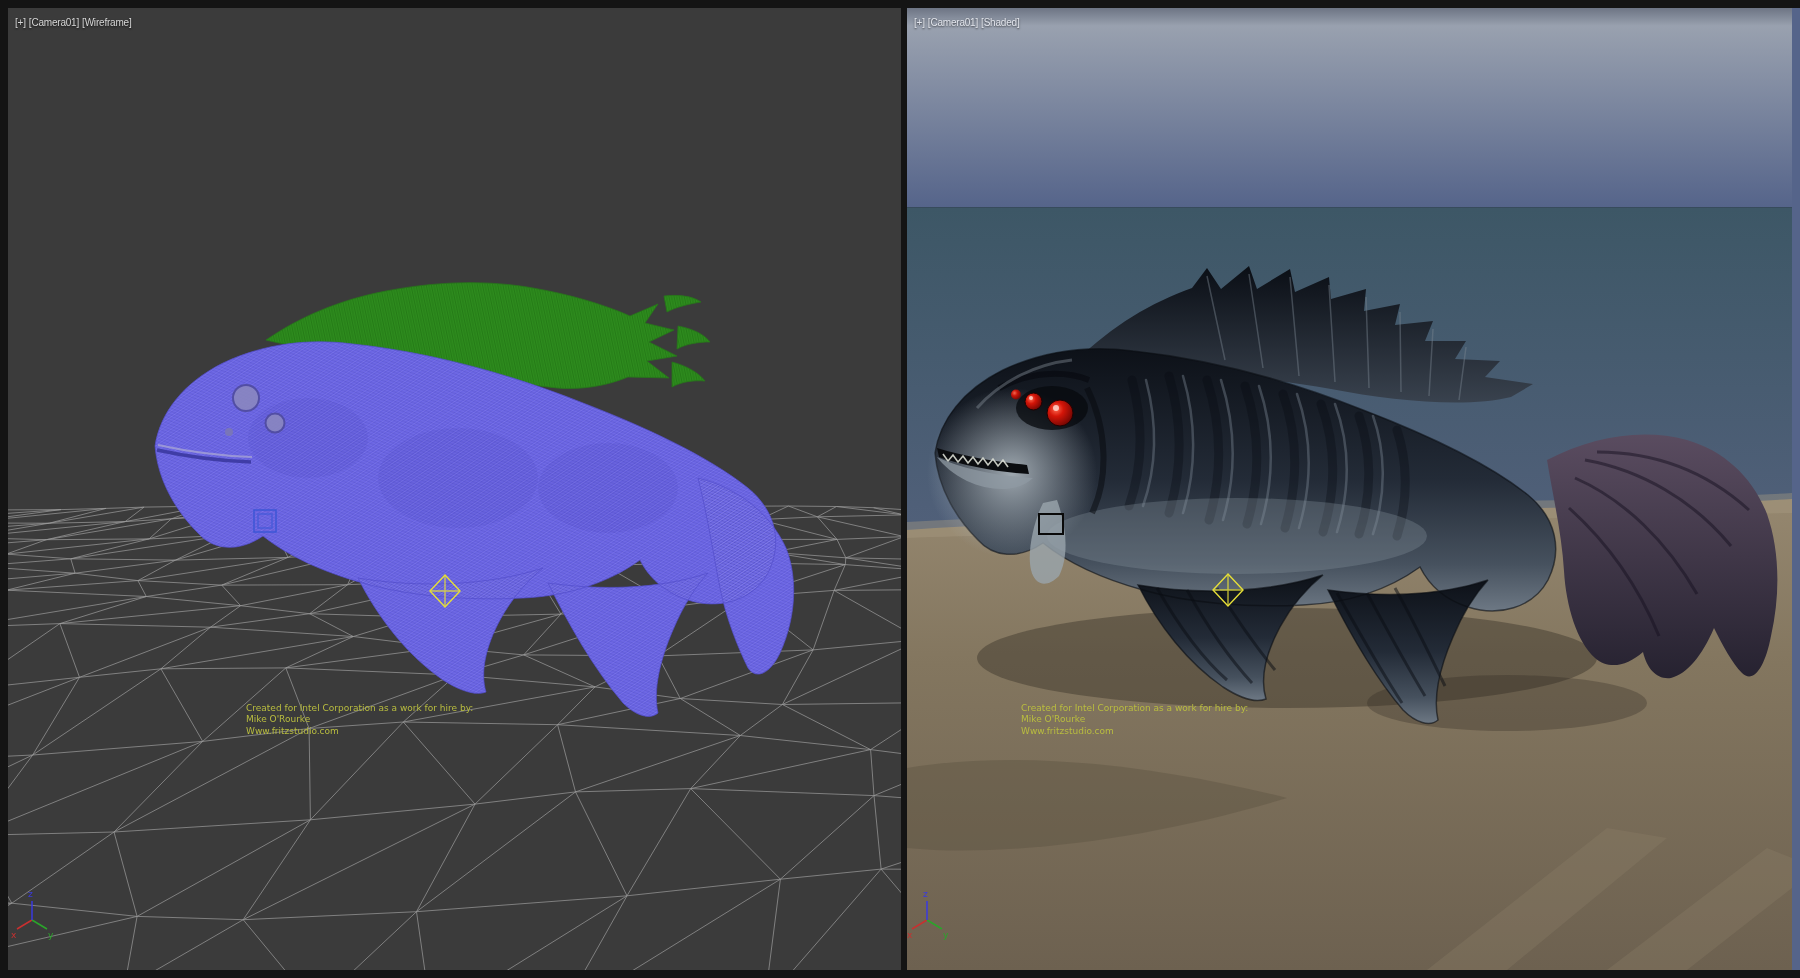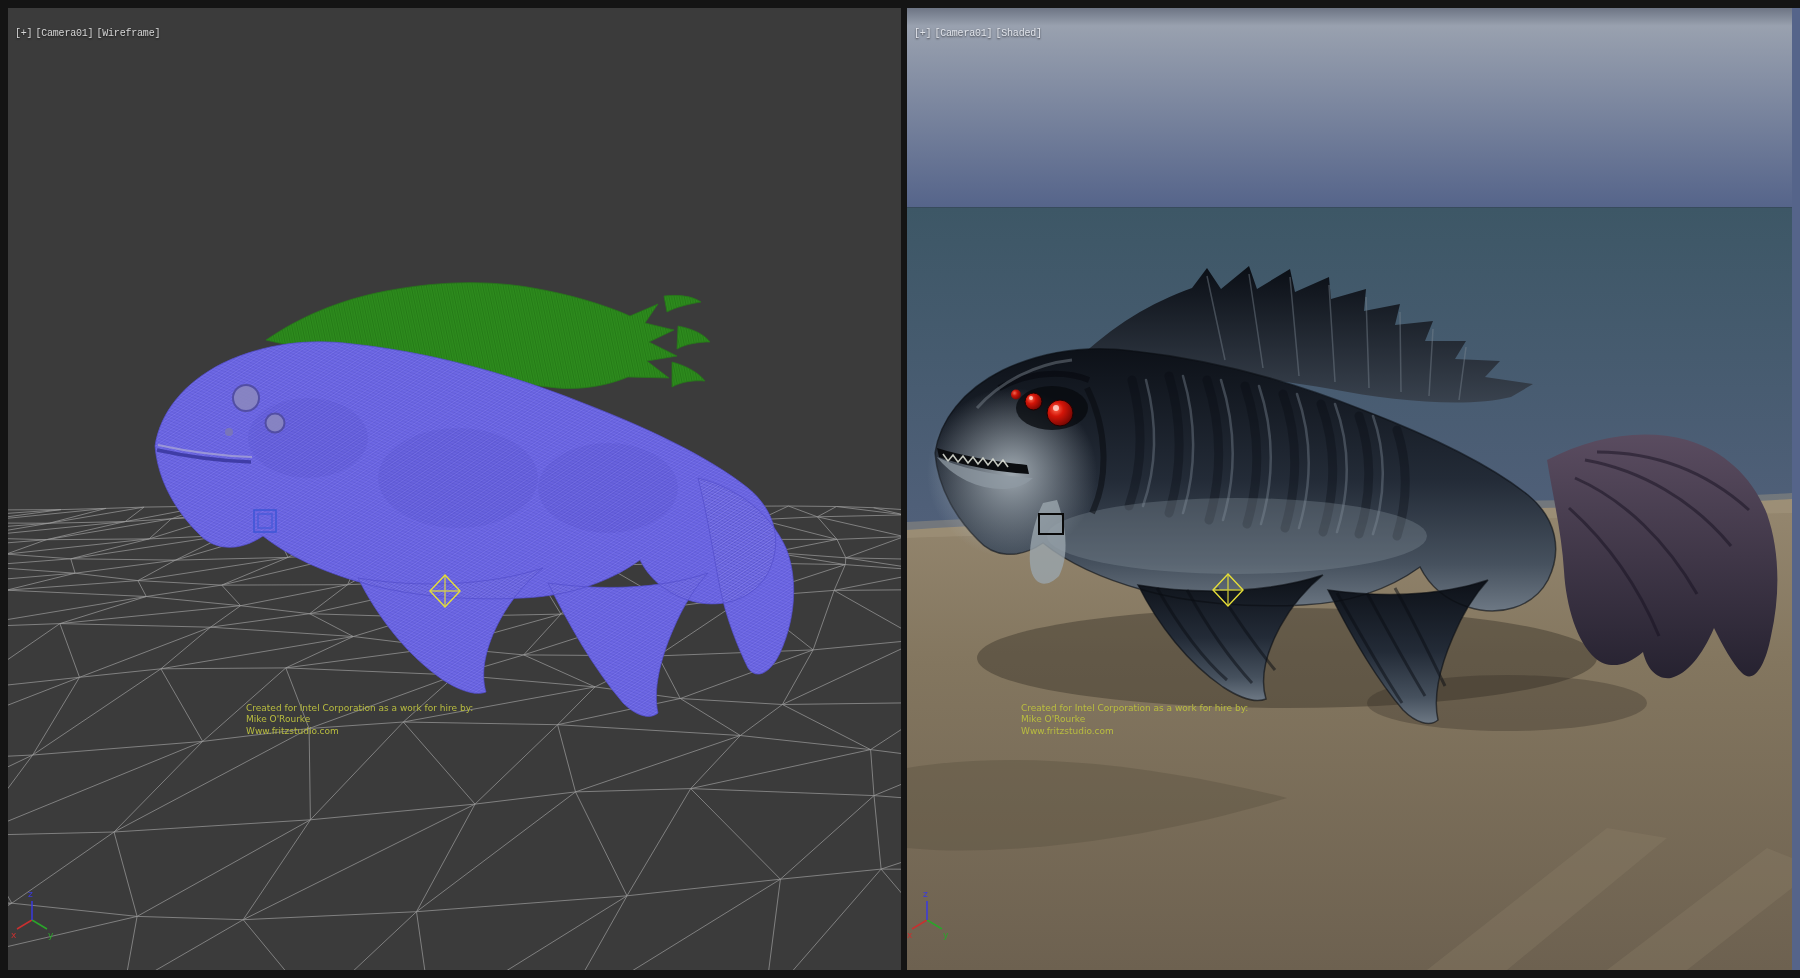--- a/index.html
+++ b/index.html
@@ -2,22 +2,22 @@
 <html><head>
 <meta charset="utf-8">
 <style>
   html,body{margin:0;padding:0;width:1800px;height:978px;background:#141414;overflow:hidden;
             font-family:"DejaVu Sans",sans-serif;}
   .stage{position:relative;width:1800px;height:978px;}
   .viewport{position:absolute;top:8px;height:962px;overflow:hidden;}
   #vp-left{left:8px;width:893px;background:#3b3b3b;}
   #vp-right{left:907px;width:984px;background:#55648a;}
   svg.scene{position:absolute;left:0;top:0;display:block;}
-  .vp-label{position:absolute;top:20px;left:7px;z-index:5;cursor:default;
-            font-family:Liberation Mono, monospace;font-size:10px;letter-spacing:-0.2px;
+  .vp-label{position:absolute;top:9px;left:7px;z-index:5;cursor:default;
+            font-family:Liberation Sans, sans-serif;font-size:10px;letter-spacing:-0.2px;
             text-shadow:0 1px 2px rgba(0,0,0,.65);white-space:nowrap;}
   #vp-left .vp-label{color:#d6d6d6;}
   #vp-right .vp-label{color:#e2e5ec;}
   .vp-label span{margin-right:3px;}
   svg text{font-family:"DejaVu Sans",sans-serif;}
 </style>
 </head>
 <body>
 
 <div class="stage">

